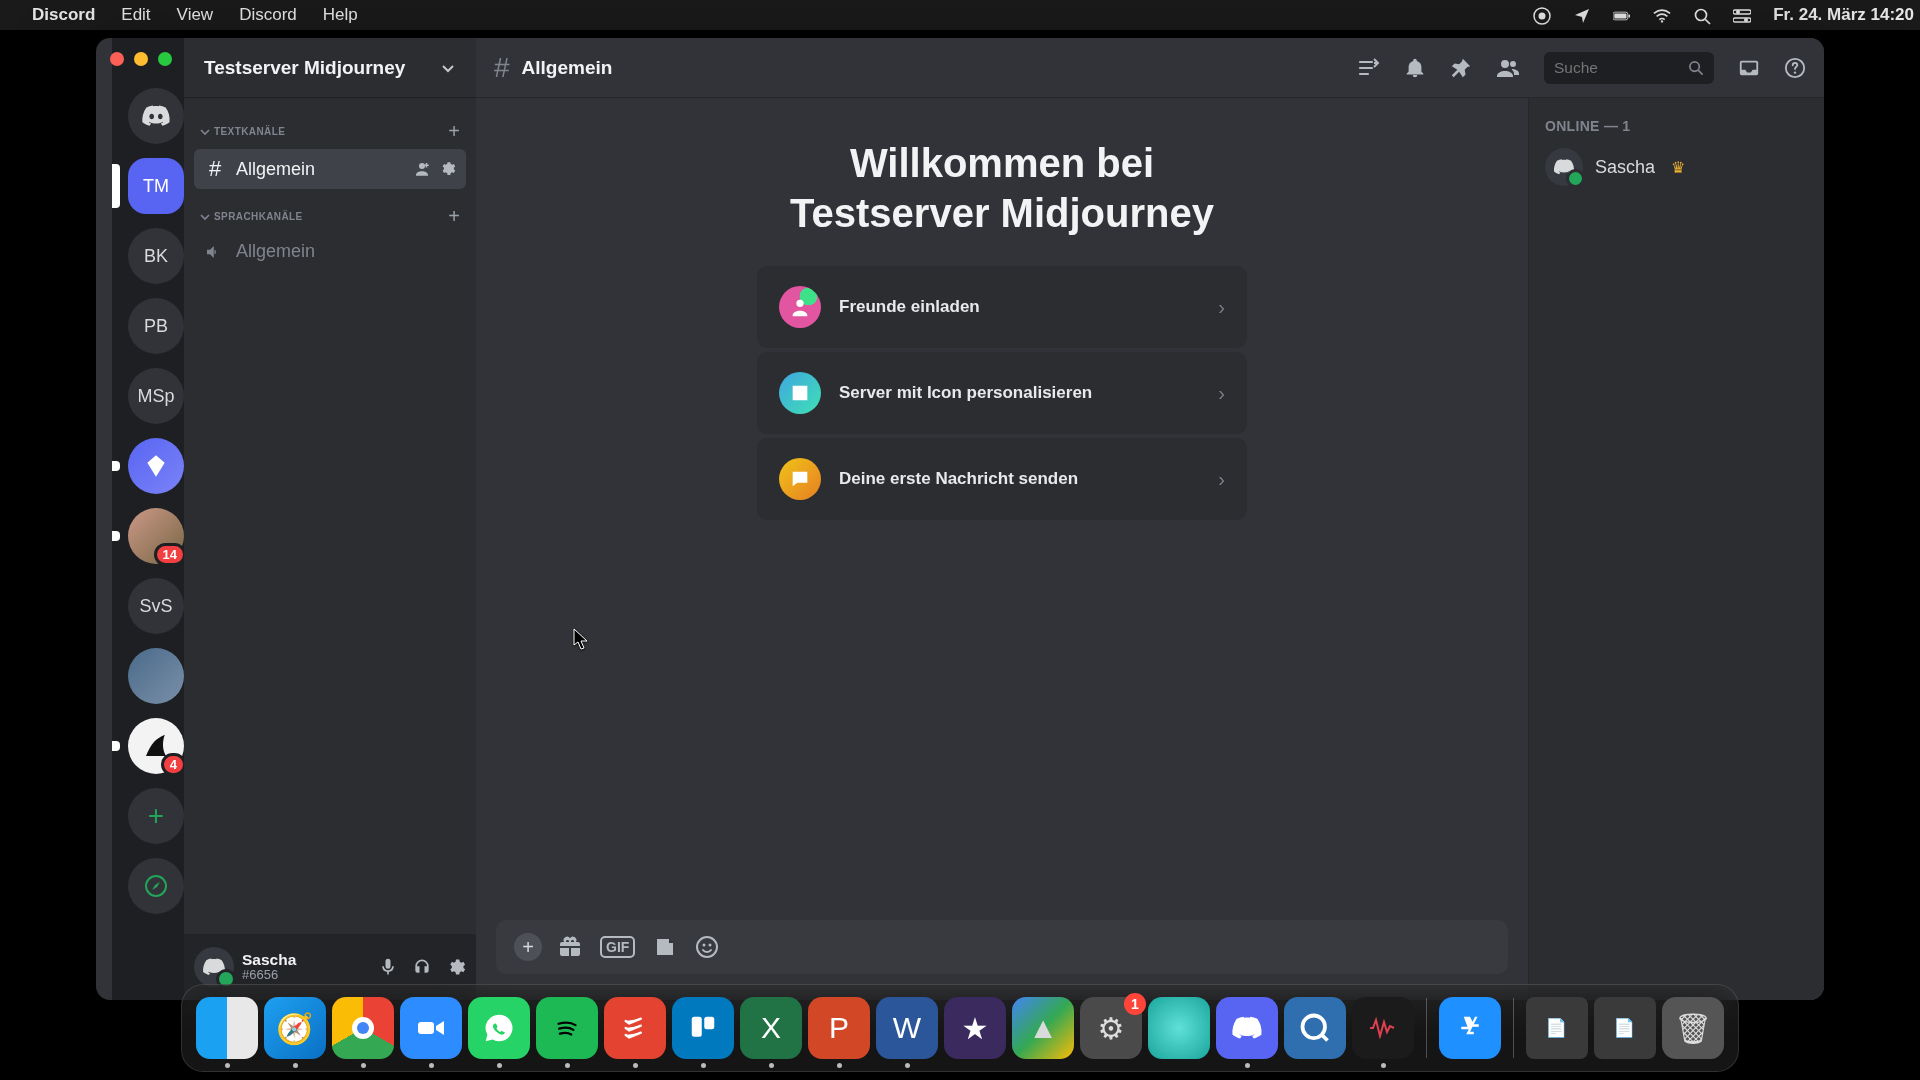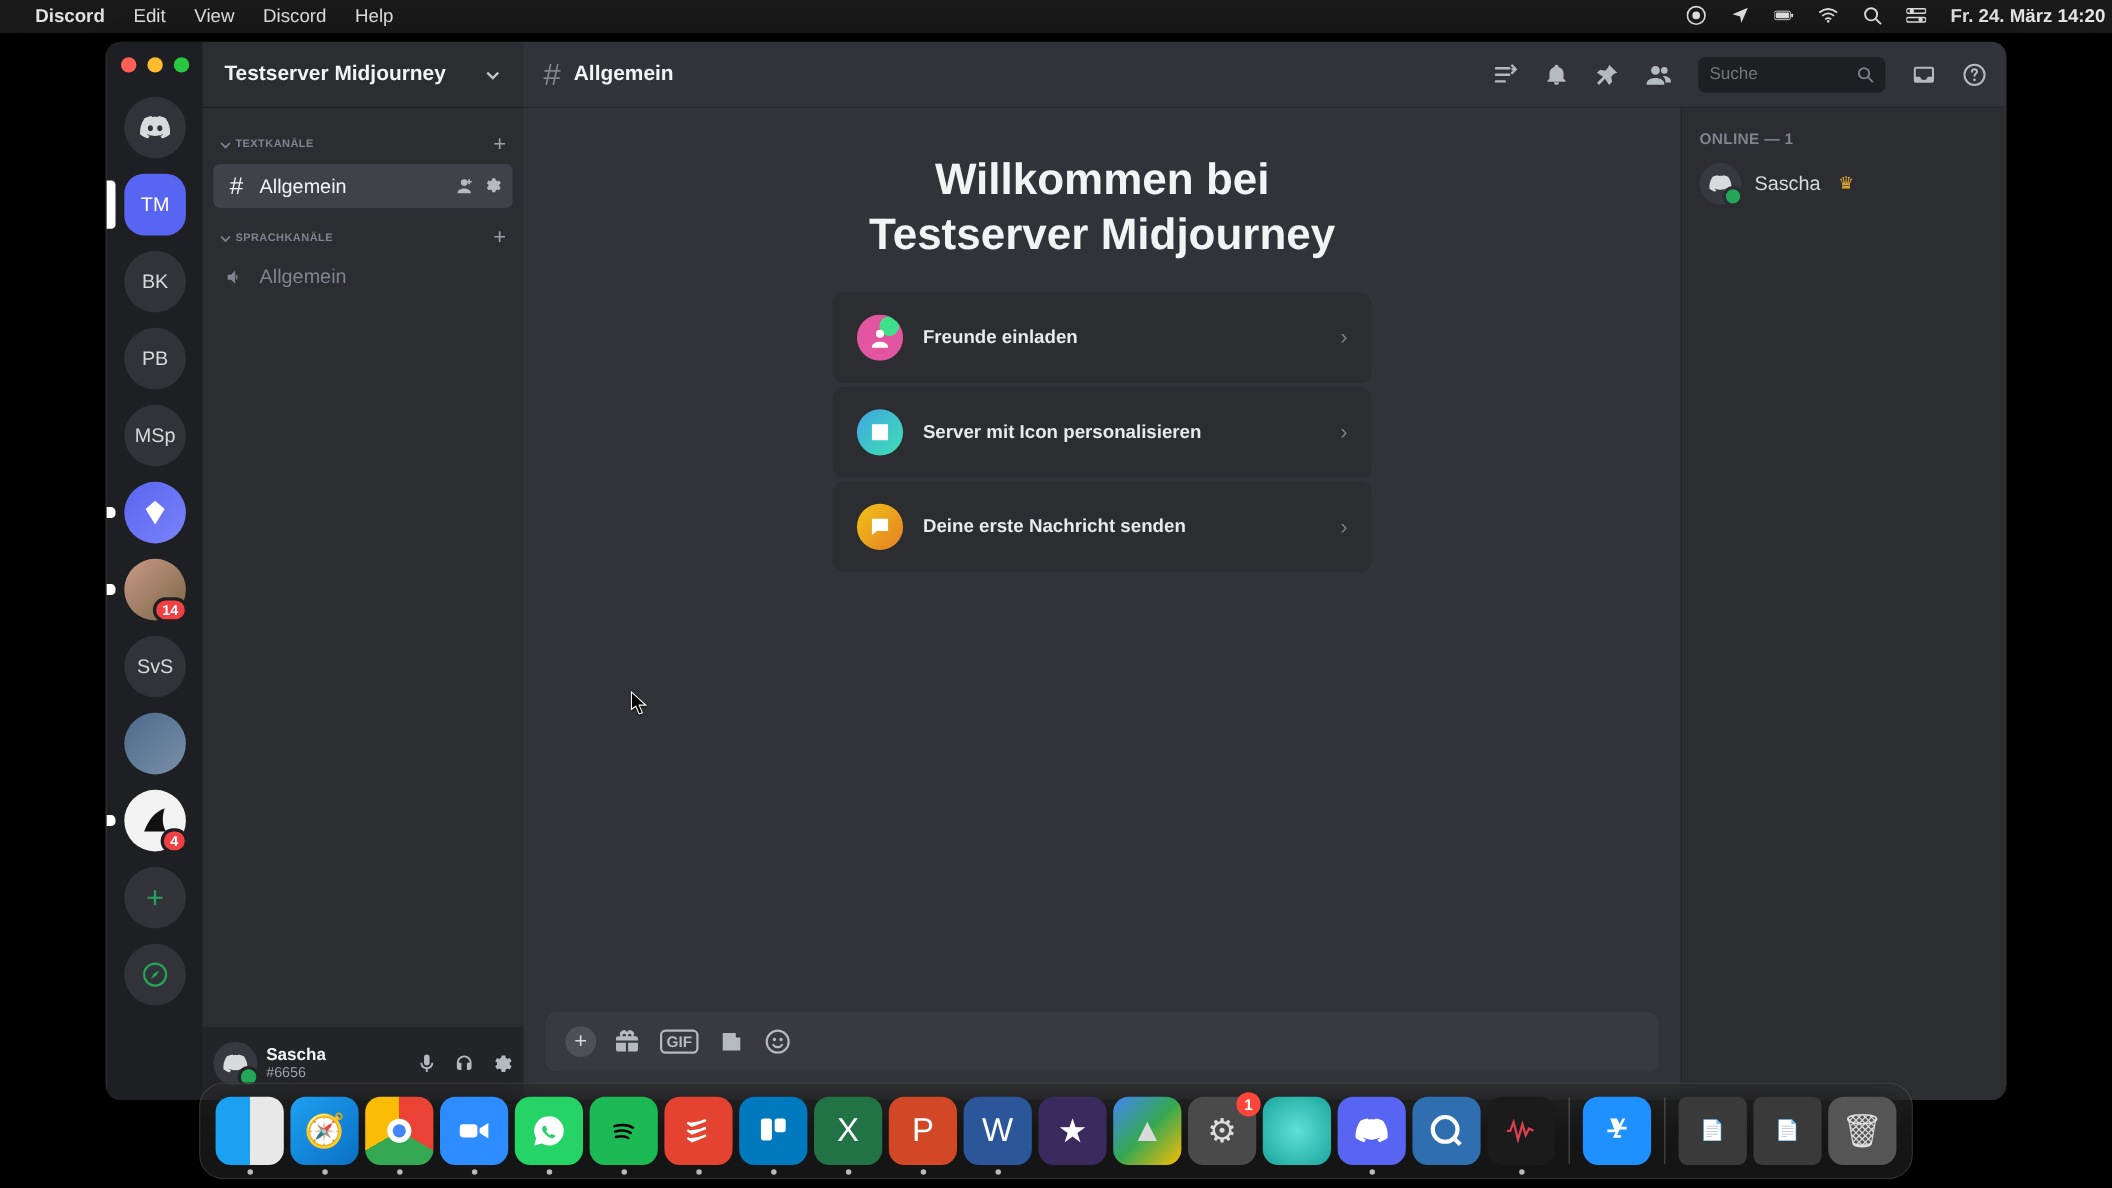--- a/index.html
+++ b/index.html
@@ -3,31 +3,31 @@
 <meta charset="utf-8">
 <style>
 * { margin:0; padding:0; box-sizing:border-box; font-family:-apple-system,"Helvetica Neue",Arial,sans-serif; -webkit-font-smoothing:antialiased; }
 html,body{width:1920px;height:1080px;background:#000;overflow:hidden;color:#d9dadb;}
 
 
 .mac-menubar{position:absolute;top:0;left:0;right:0;height:30px;background:#1a1a1a;display:flex;align-items:center;padding:0 6px;font-size:17px;color:#e5e5e5;}
 .mac-menubar .left{display:flex;align-items:center;gap:26px;}
 .mac-menubar .apple{font-size:20px;}
 .mac-menubar .app{font-weight:700;}
-.mac-menubar .right{margin-left:auto;display:flex;align-items:flex-start;gap:22px;}
+.mac-menubar .right{margin-left:auto;display:flex;align-items:flex-end;gap:22px;}
 .mac-menubar .tray-icon{width:18px;height:18px;display:flex;align-items:center;justify-content:center;}
 .mac-menubar .clock{font-weight:600;}
 
 
 .window{position:absolute;top:38px;left:96px;right:96px;bottom:80px;border-radius:14px;overflow:hidden;background:#313338;box-shadow:0 30px 80px rgba(0,0,0,.6);}
 .traffic{position:absolute;top:14px;left:14px;display:flex;gap:10px;z-index:50;}
 .traffic span{width:14px;height:14px;border-radius:50%;}
 .tl-close{background:#fe5f57;} .tl-min{background:#febc2e;} .tl-max{background:#28c840;}
 
-.guilds{position:absolute;top:0;left:1px;bottom:0;width:88px;background:#1e1f22;display:flex;flex-direction:column;align-items:center;padding-top:50px;gap:14px;}
+.guilds{position:absolute;top:0;left:16px;bottom:0;width:88px;background:#1e1f22;display:flex;flex-direction:column;align-items:center;padding-top:50px;gap:14px;}
 .guild{width:56px;height:56px;border-radius:50%;background:#313338;display:flex;align-items:center;justify-content:center;font-size:18px;font-weight:500;color:#d9dadb;position:relative;cursor:pointer;}
 .guild.home{background:#313338;}
 .guild.active{border-radius:18px;background:#5865f2;color:#fff;}
 .guild .pill{position:absolute;left:-16px;width:8px;border-radius:0 4px 4px 0;background:#fff;}
 .guild.active .pill{height:44px;top:6px;}
 .guild.dot .pill{height:10px;top:23px;}
 .guild .badge{position:absolute;bottom:-2px;right:-2px;background:#f23f42;color:#fff;border-radius:12px;font-size:13px;font-weight:700;padding:1px 6px;border:3px solid #1e1f22;}
 .guild.add{color:#23a559;font-size:28px;}
 .guild.explore{color:#23a559;}
 .guild.g-blue{background:linear-gradient(135deg,#5865f2,#7b83f7);}

